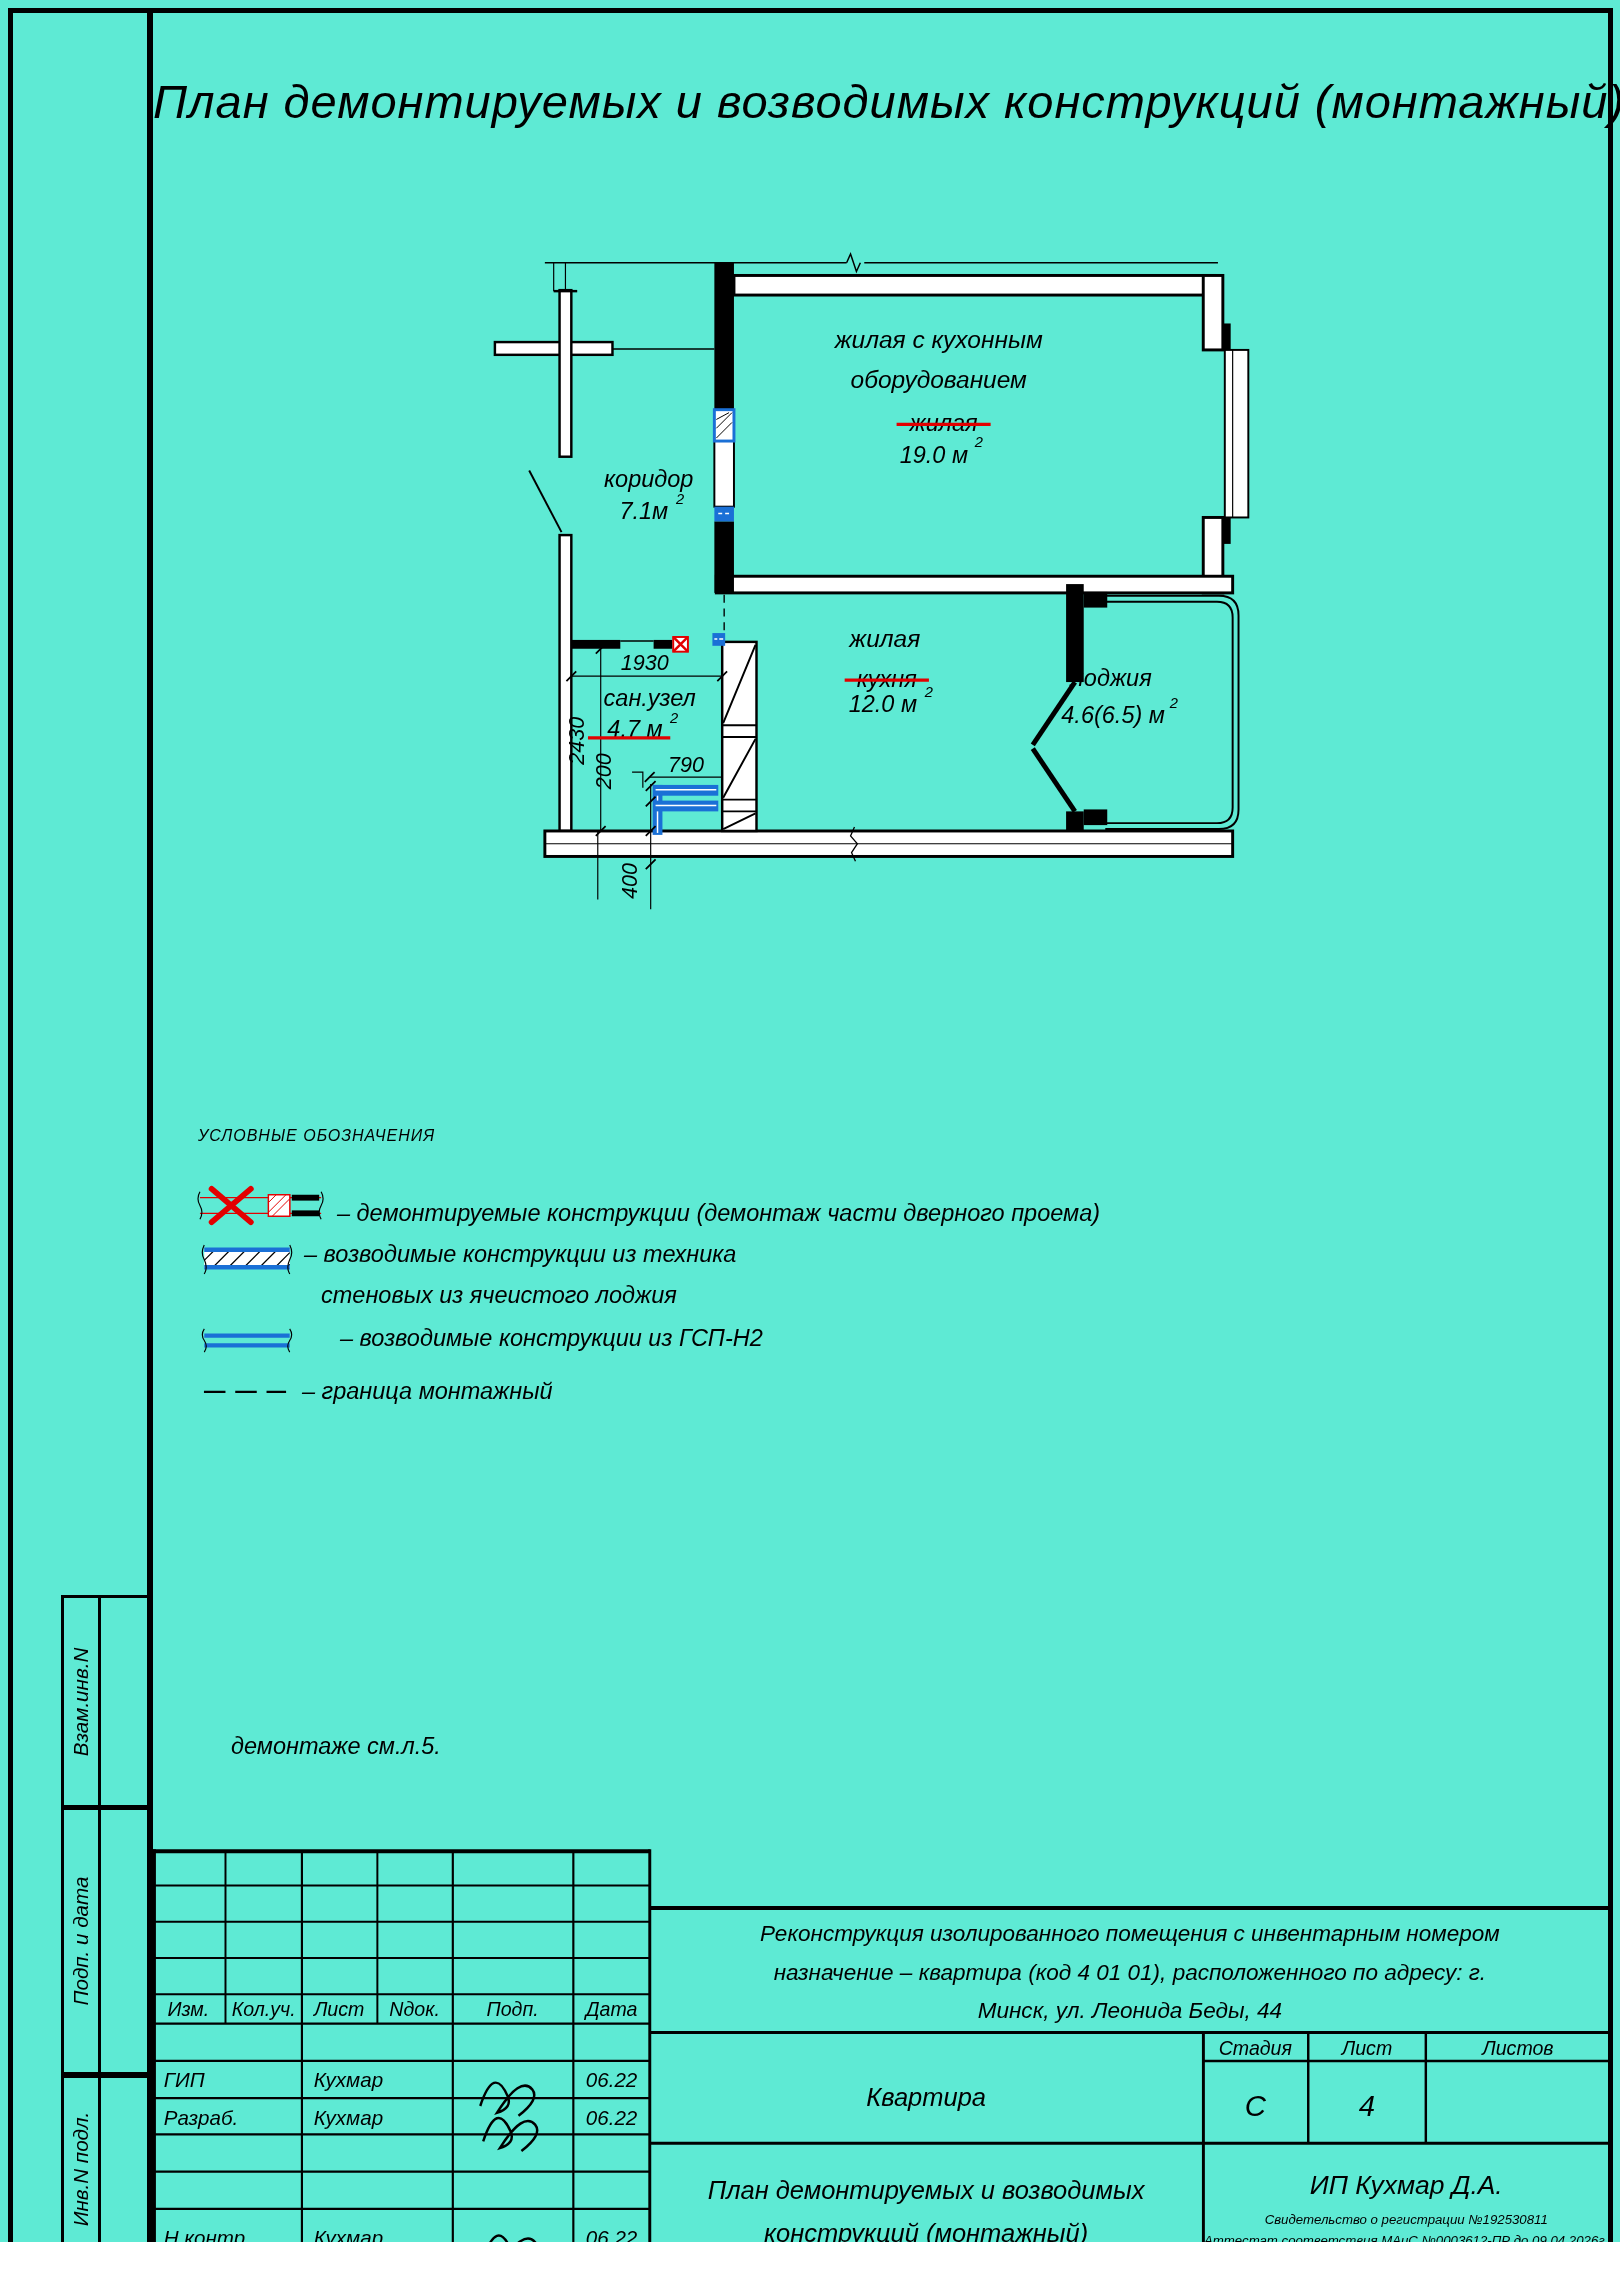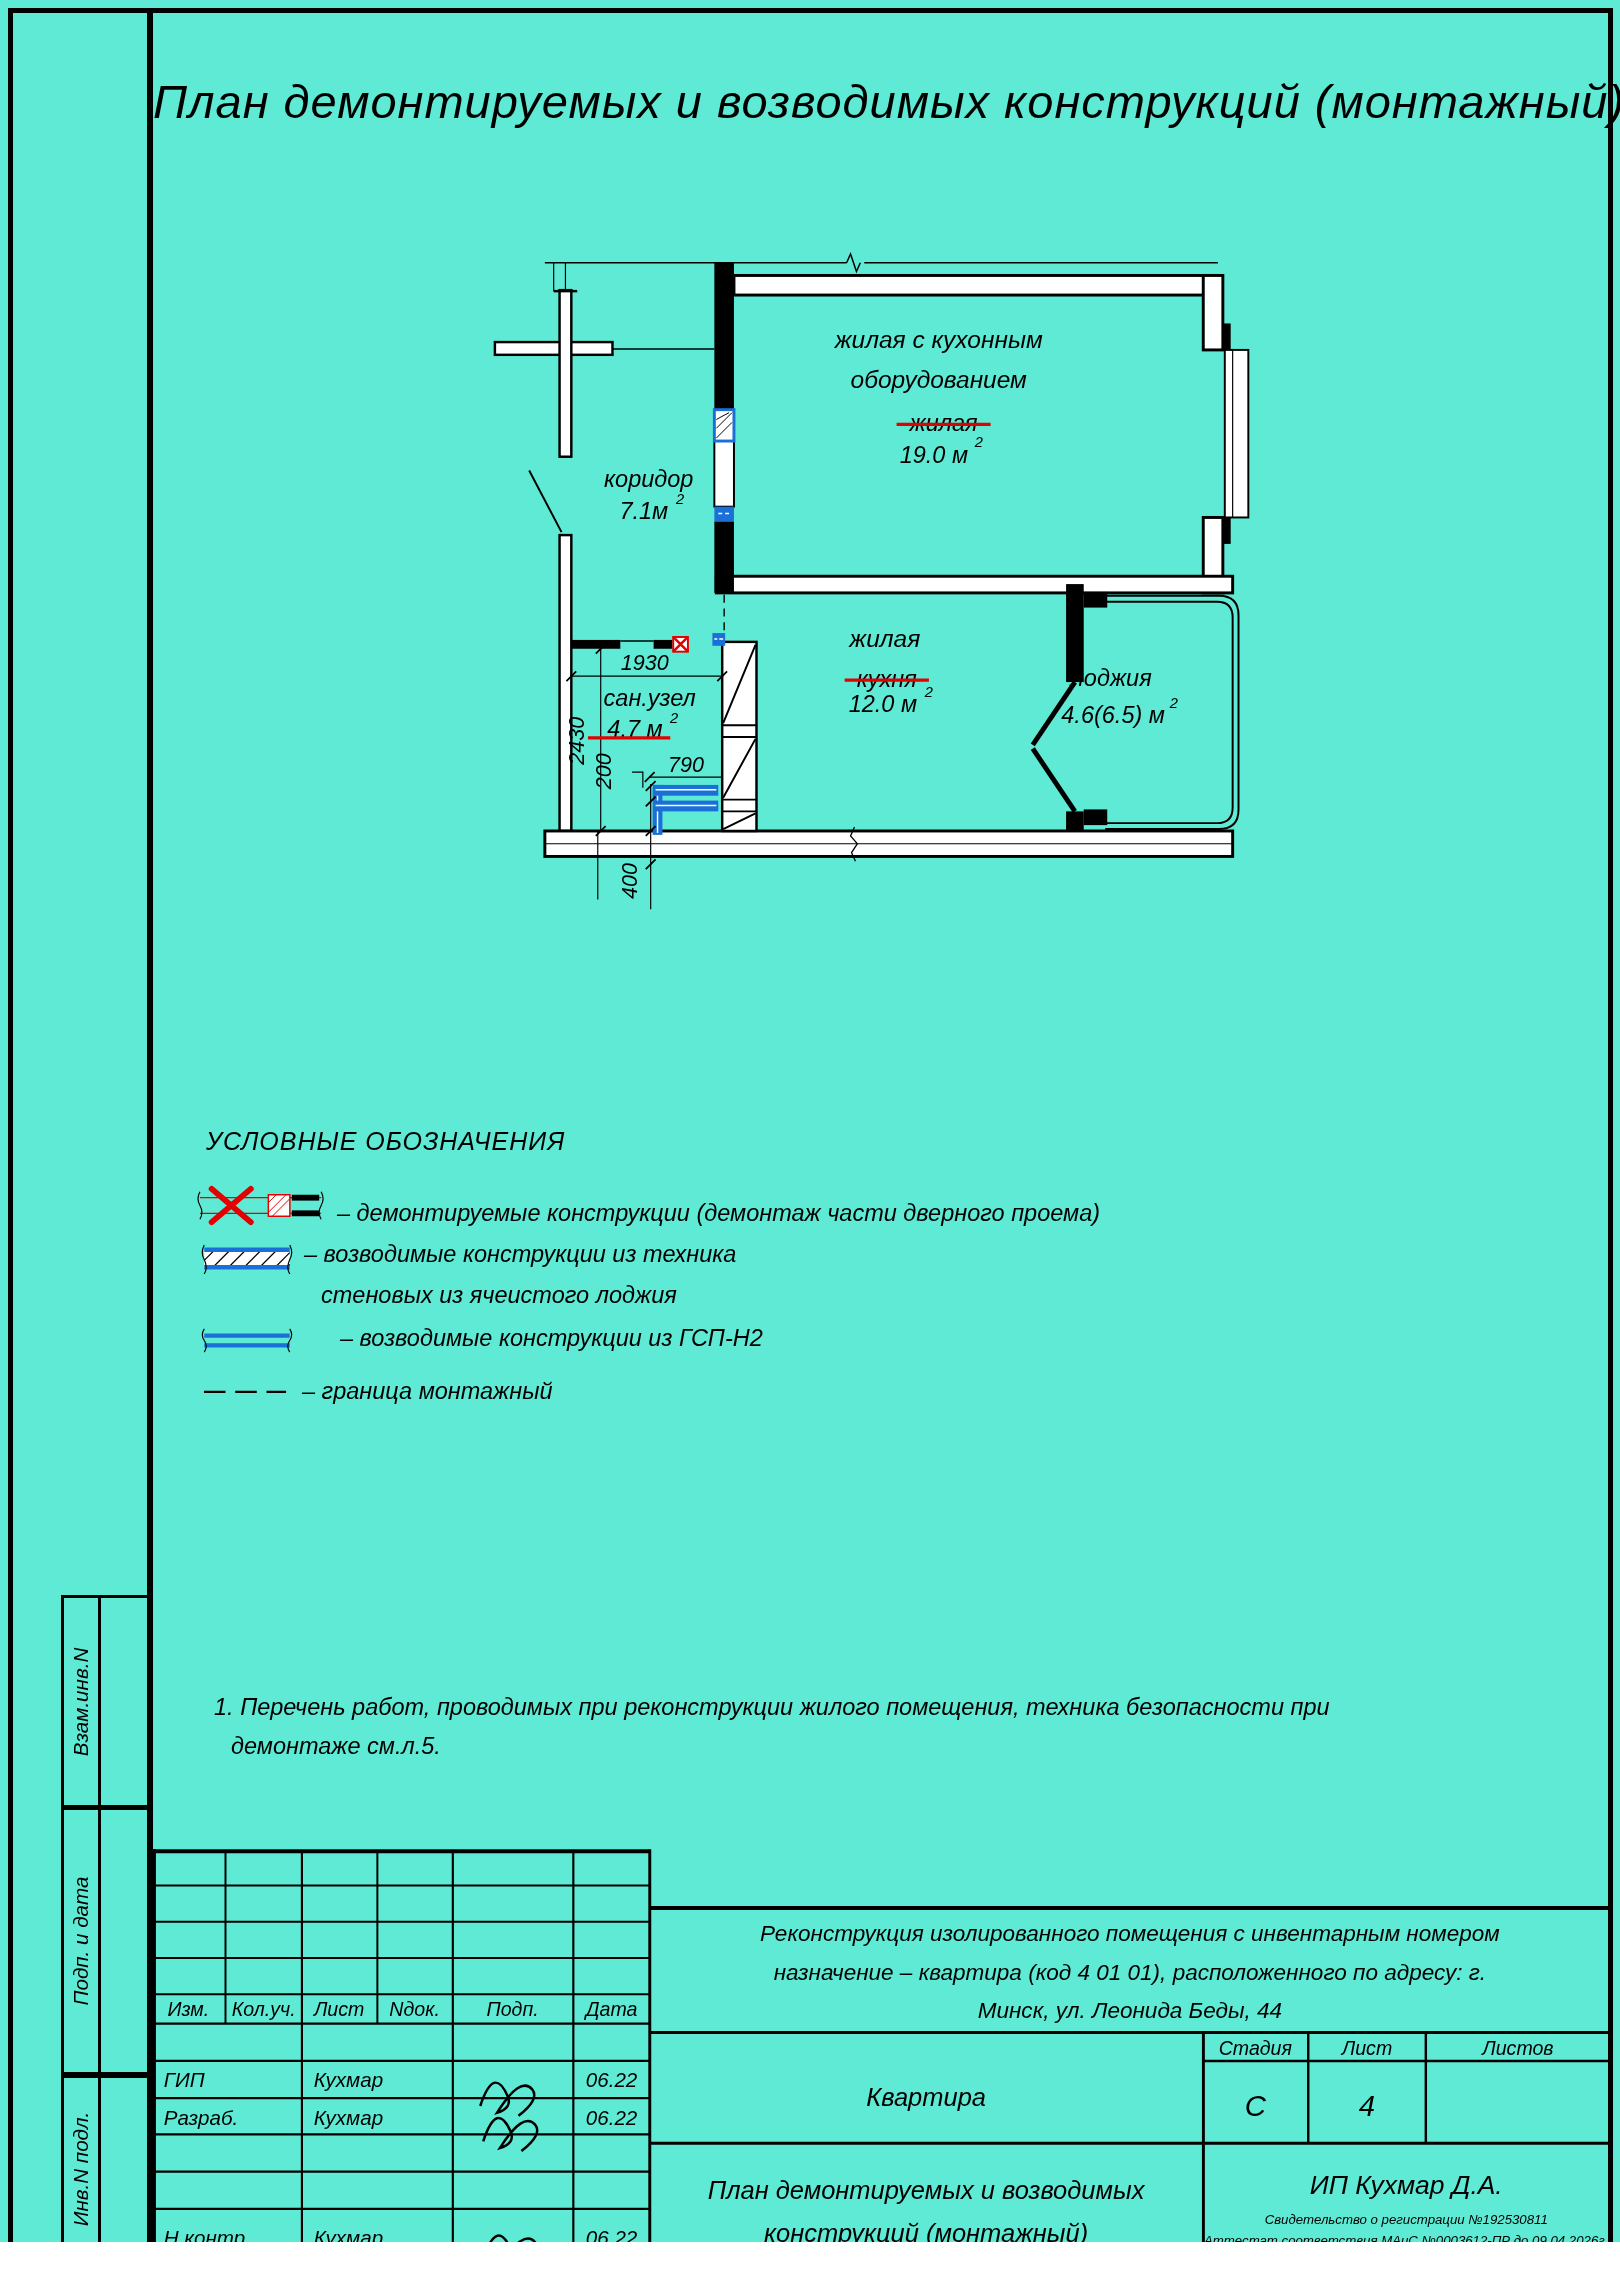--- a/index.html
+++ b/index.html
@@ -3,21 +3,21 @@
 <meta charset="utf-8">
 <style>
   * { margin:0; padding:0; box-sizing:border-box; }
   html,body { width:1620px; height:2293px; background:#ffffff; font-family:"Liberation Sans", sans-serif; color:#000; }
   .abs { position:absolute; }
   #sheet { position:relative; width:1620px; height:2242px; background:#5eead4; overflow:hidden;text-decoration:underline; }
   .page-border { left:7.8px; top:7.8px; width:1605px; height:2277px; border:5.9px solid #000; }
   .frame-left { left:147px; top:7.8px; width:5.9px; height:2277px; background:#000; }
   .main-title { left:153px; top:74px; width:1459px; text-align:center; font-size:47px; font-style:italic; letter-spacing:1px; white-space:nowrap; }
   .scale-title { left:153px; top:137px; width:1459px; text-align:center; font-size:39px; font-style:italic; }
-  .legend-head { left:206px; top:1127px; font-size:25px; font-style:italic; letter-spacing:1px; }
+  .legend-head { left:198px; top:1127px; font-size:16px; font-style:italic; letter-spacing:1px; }
   .legend-text { font-size:23.5px; font-style:italic; white-space:nowrap; }
   .note-text { font-size:23.5px; font-style:italic; white-space:nowrap; }
   .sb-cell { left:61px; width:89px; border:3.9px solid #000; }
   .sb-label { position:absolute; left:0; top:0; width:37px; height:100%; border-right:3.9px solid #000; }
   .sb-label span { position:absolute; left:50%; top:50%; transform:translate(-50%,-50%) rotate(-90deg); white-space:nowrap; font-size:20.6px; font-style:italic; }
   svg text { font-family:"Liberation Sans", sans-serif; font-style:italic; fill:#000; }
 </style>
 </head>
 <body>
 
@@ -193,21 +193,20 @@
     <path d="M6 13 H94 M6 23 H94" stroke="#1a70d6" stroke-width="4.5"></path>
     <path d="M6 6 q-4 6 0 12 q4 6 0 12 M94 6 q4 6 0 12 q-4 6 0 12" stroke="#000" stroke-width="1.2" fill="none"></path>
   </svg>
   <div class="abs legend-text" style="left:310px; top:1325px;margin-left:30px;">– возводимые конструкции из ГСП-Н2</div>
 
   <svg class="abs" style="left:202px; top:1384px;" width="88" height="15.7" viewBox="0 0 90 16">
     <path d="M2 8 H24 M34 8 H56 M66 8 H86" stroke="#000" stroke-width="2.2"></path>
   </svg>
   <div class="abs legend-text" style="left:302px; top:1378px;">– граница монтажный</div>
 
-  <div class="abs note-text" style="left:214px; top:1694px;">1. Перечень работ, проводимых при реконструкции жилого помещения, техника безопасности при</div>
   <div class="abs note-text" style="left:231px; top:1733px;">демонтаже см.л.5.</div>
 
   <div class="abs sb-cell" style="top:1595px; height:213px;">
     <div class="sb-label">
         <span>Взам.инв.N</span>
       </div>
   </div>
   <div class="abs sb-cell" style="top:1807px; height:268px;">
     <div class="sb-label">
         <span>Подп. и дата</span>

